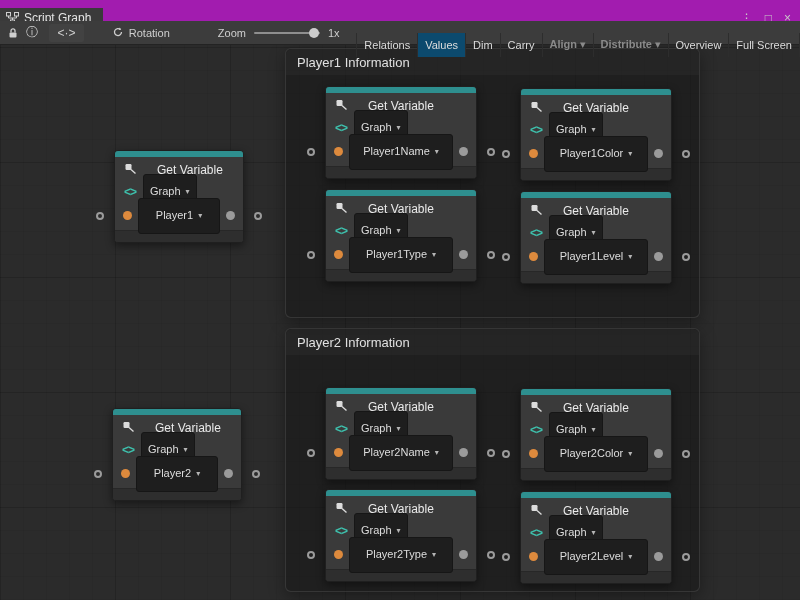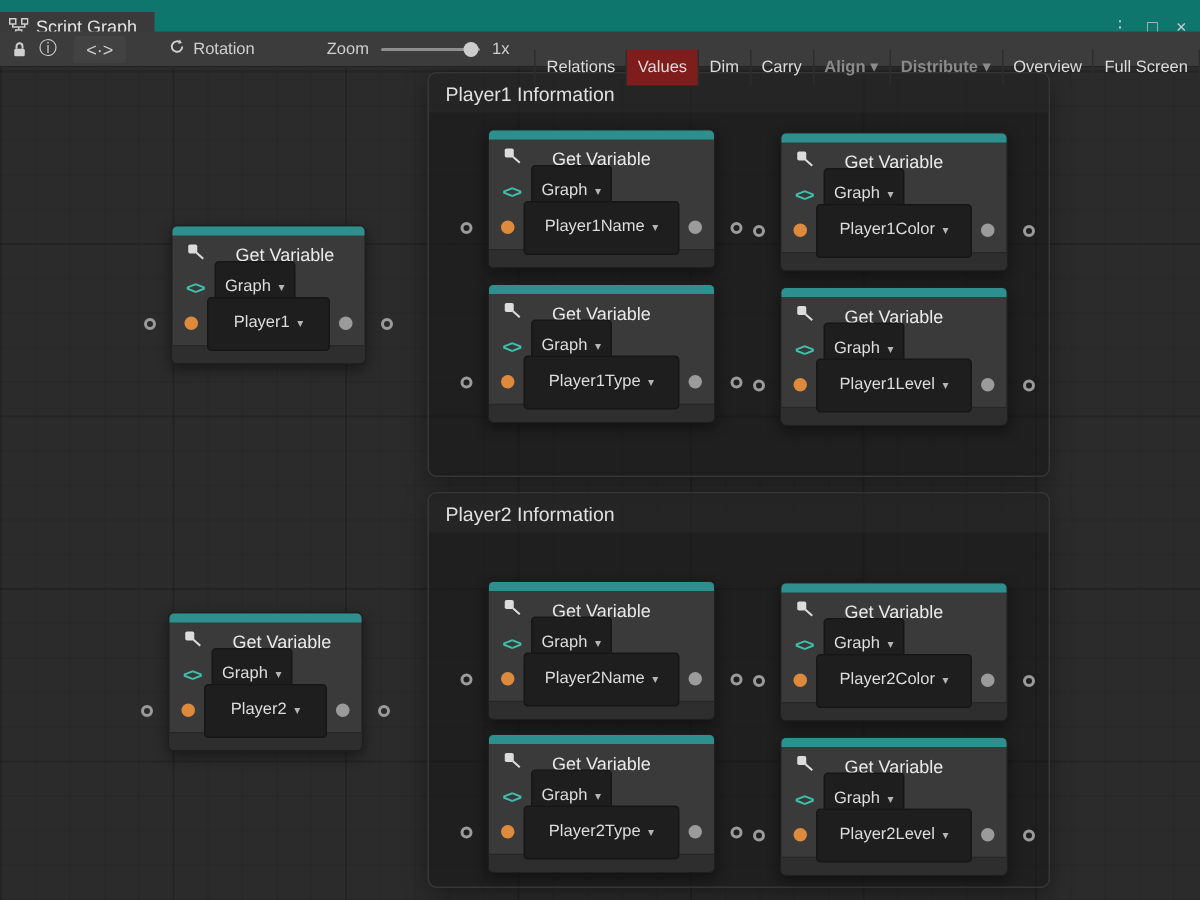--- a/index.html
+++ b/index.html
@@ -21,21 +21,21 @@
       linear-gradient(90deg, rgba(0,0,0,0.12) 1px, transparent 1px),
       linear-gradient(rgba(0,0,0,0.045) 1px, transparent 1px),
       linear-gradient(90deg, rgba(0,0,0,0.045) 1px, transparent 1px);
     background-size:115px 115px,115px 115px,23px 23px,23px 23px;
     background-position:0 47px,0 0,0 47px,0 0;
   }
 
   
   .titlebar {
     position:absolute; top:0; left:0; right:0; height:36px; z-index:10;
-    background:#0f766e; display:flex; align-items:center;
+    background:#a21caf; display:flex; align-items:center;
     border-bottom:1px solid #1b1b1b;
   }
   .tab {
     height:20px; display:flex; align-items:center; gap:5px;
     background:#3a3a3a; padding:0 12px 0 6px;
     color:#e4e4e4; font-size:12px;
   }
   .tab-icon { display:flex; align-items:center; }
   .win-icons {
     margin-left:auto; display:flex; align-items:center; gap:12px;
@@ -64,21 +64,21 @@
   .zoom-knob {
     position:absolute; right:1px; top:50%; transform:translateY(-50%);
     width:10px; height:10px; border-radius:50%; background:#cccccc;
   }
   .zoom-value { width:20px; color:#cfcfcf; }
   #toolbar-buttons { display:flex; height:24px; margin-left:14px; border-left:1px solid #2d2d2d;margin-top:24px; }
   .tb-btn {
     display:flex; align-items:center; padding:0 7px; height:24px;
     border-right:1px solid #2d2d2d; color:#dcdcdc; white-space:nowrap; cursor:default;
   }
-  .tb-btn.active { background:#7f1d1d; }
+  .tb-btn.active { background:#0c4a6e; }
   .tb-btn.disabled { color:#8a8a8a;font-weight:bold; }
 
   
   .group {
     position:absolute; z-index:1;
     background:rgba(22,22,22,0.55);
     border:1px solid rgba(90,90,90,0.40);
     border-radius:6px;
     box-shadow:0 5px 16px rgba(0,0,0,0.35);
   }

